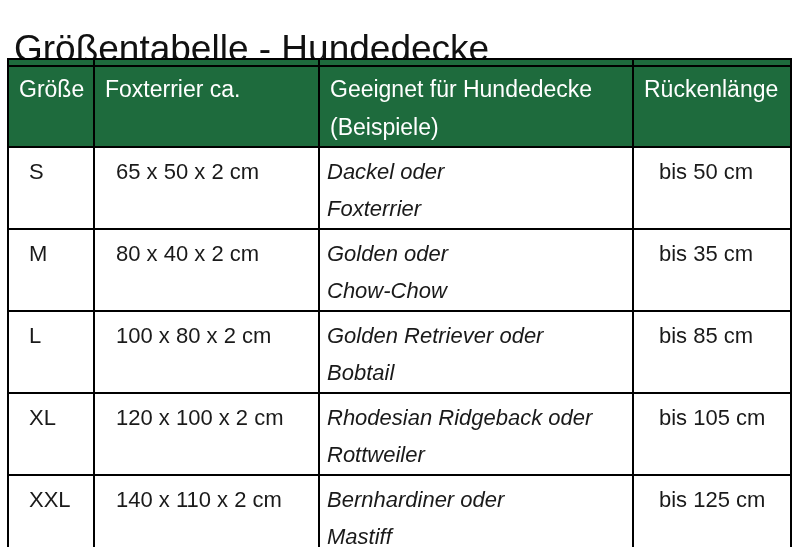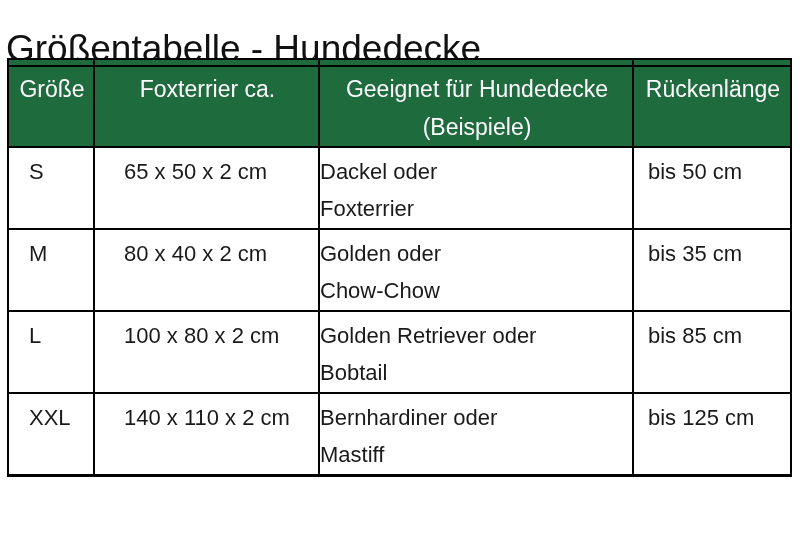--- a/index.html
+++ b/index.html
@@ -11,21 +11,21 @@
   html,body{margin:0;padding:0;}
   body{
     width:800px;height:547px;
     background:#ffffff;
     font-family:"Liberation Sans", sans-serif;
     overflow:hidden;
     position:relative;
   }
   .page-title{
     position:absolute;
-    left:6px;top:0px;
+    left:14px;top:0px;
     font-size:37px;
     line-height:48px;
     font-weight:400;
     color:#111111;
     letter-spacing:0px;
     white-space:nowrap;
   }
   table.size-table{
     position:absolute;
     left:7px;top:58px;
@@ -43,35 +43,34 @@
     
     background:linear-gradient(to bottom,
       var(--green) 0px, var(--green) 5px,
       #000000 5px, #000000 7px,
       var(--green) 7px);
     color:#ffffff;
     height:75px;
     font-size:23px;
     line-height:38px;
     padding:10px 8px 0 10px;
-    text-align:center;
   }
   .size-table td{
     background:#ffffff;
     color:var(--body-text);
     font-size:22px;
     line-height:37px;
     padding-top:5px;
   }
   .size-table tr.body-row{height:78px;}
   .size-table tr.body-row:last-child td{border-bottom-width:3px;}
   td.col-size{padding-left:20px;}
-  td.col-dim{padding-left:29px;}
-  td.col-breeds{padding-left:0;white-space:pre-line;}
-  td.col-back{padding-left:14px;}
+  td.col-dim{padding-left:21px;}
+  td.col-breeds{padding-left:7px;white-space:pre-line;font-style:italic;}
+  td.col-back{padding-left:25px;}
 </style>
 </head>
 <body>
 
 <h1 class="page-title">Größentabelle - Hundedecke</h1>
 
 <table class="size-table">
   <colgroup>
     <col style="width:86px">
     <col style="width:225px">
@@ -102,20 +101,27 @@
       <td class="col-back">bis 35 cm</td>
     </tr>
     <tr class="body-row">
       <td class="col-size">L</td>
       <td class="col-dim">100 x 80 x 2 cm</td>
       <td class="col-breeds">Golden Retriever oder
 Bobtail</td>
       <td class="col-back">bis 85 cm</td>
     </tr>
     <tr class="body-row">
+      <td class="col-size">XL</td>
+      <td class="col-dim">120 x 100 x 2 cm</td>
+      <td class="col-breeds">Rhodesian Ridgeback oder
+Rottweiler</td>
+      <td class="col-back">bis 105 cm</td>
+    </tr>
+    <tr class="body-row">
       <td class="col-size">XXL</td>
       <td class="col-dim">140 x 110 x 2 cm</td>
       <td class="col-breeds">Bernhardiner oder
 Mastiff</td>
       <td class="col-back">bis 125 cm</td>
     </tr>
   </tbody>
 </table>
 
 </body></html>

